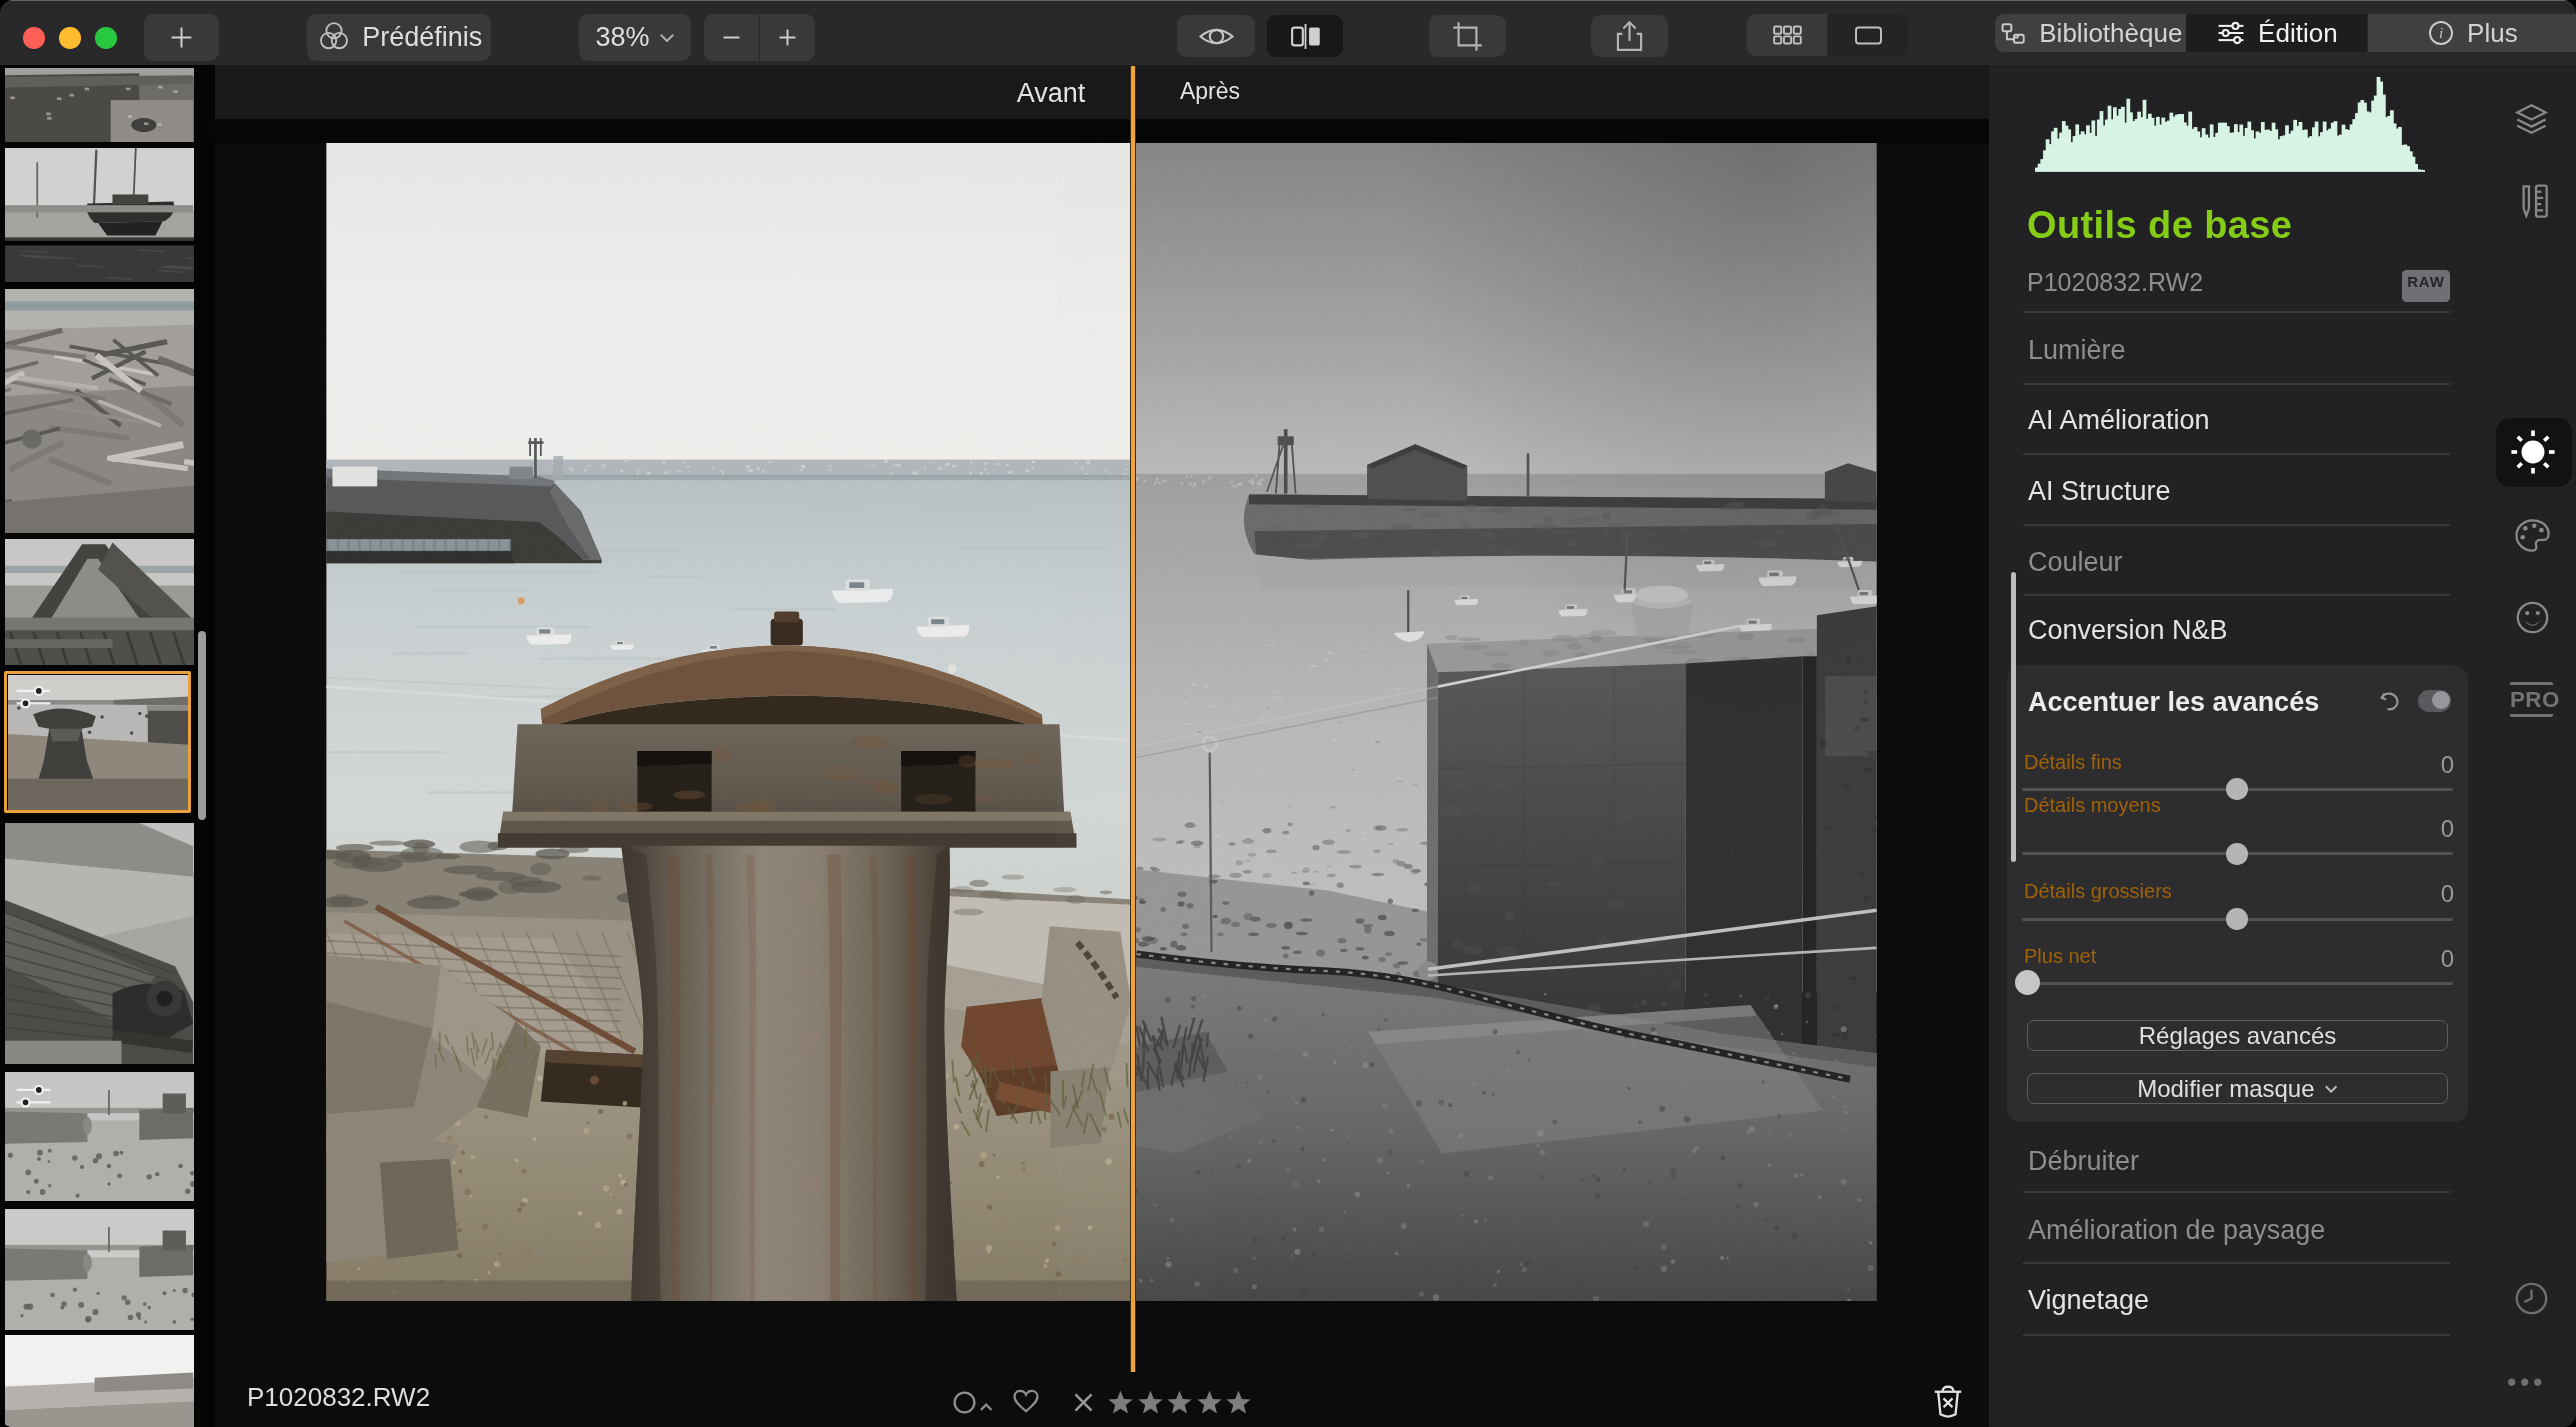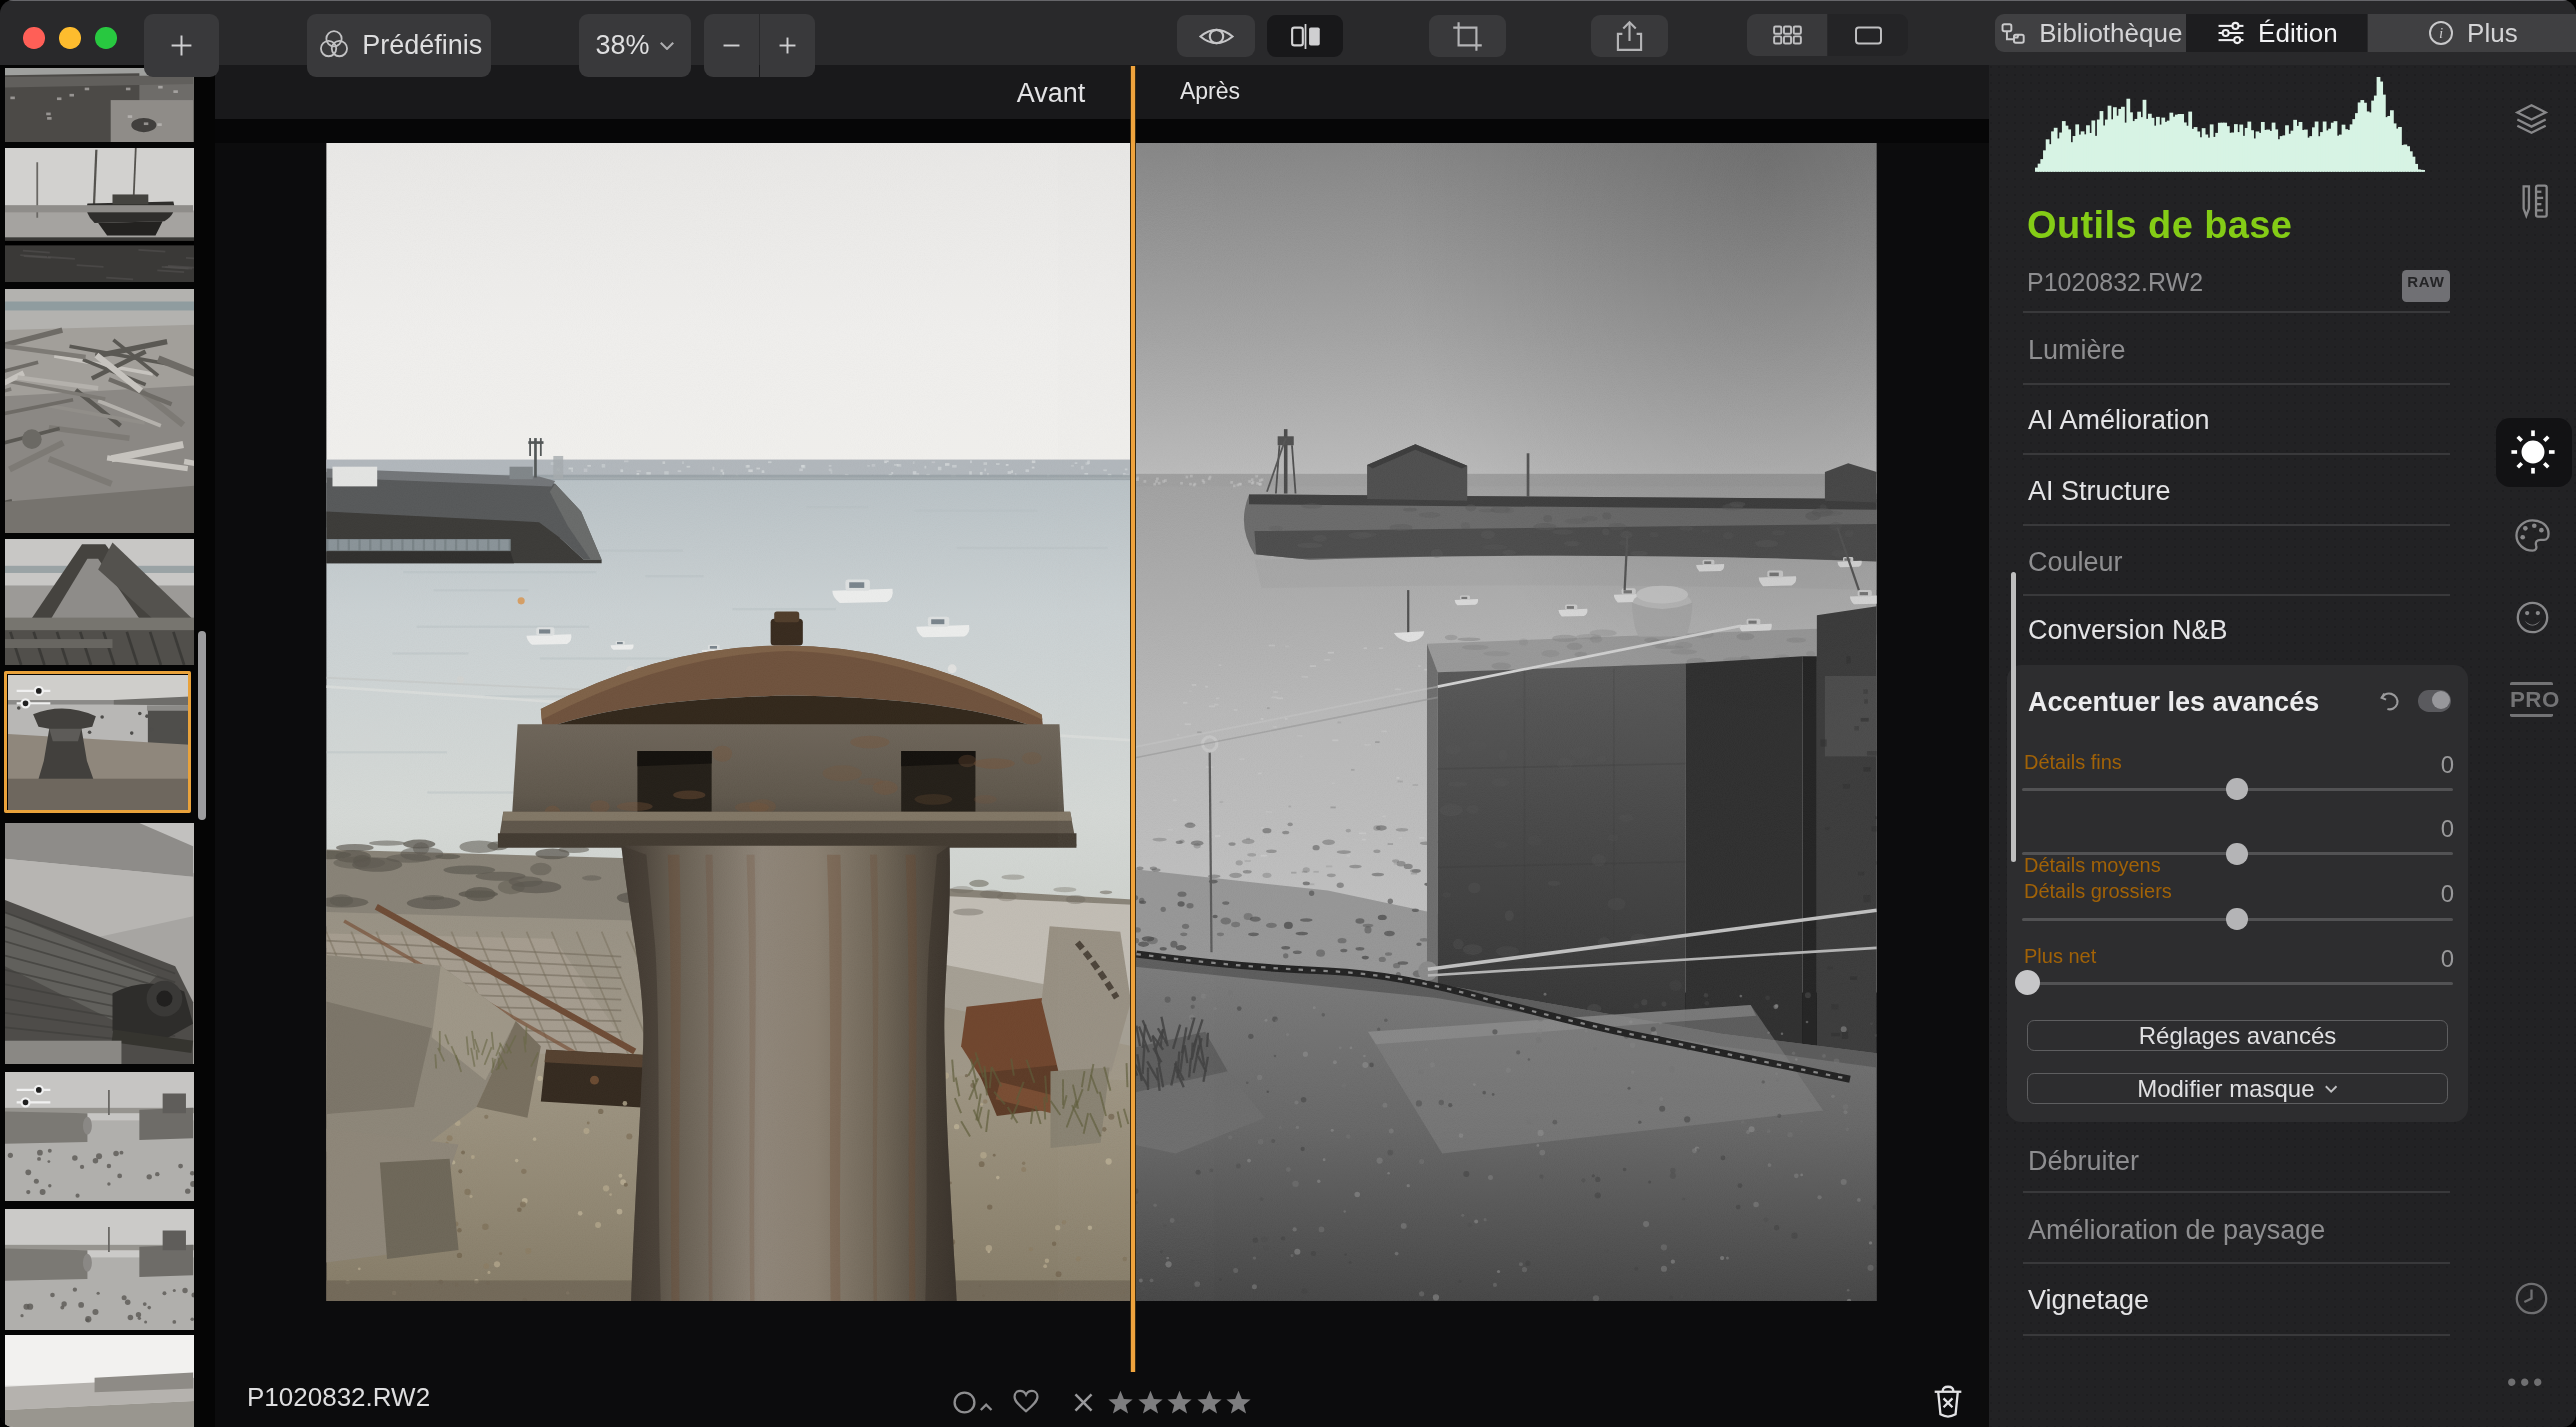--- a/index.html
+++ b/index.html
@@ -1,18 +1,18 @@
 <!DOCTYPE html>
 <html style="font-size:14.3px"><head><meta charset="utf-8">
 <style>
 *{margin:0;padding:0;box-sizing:border-box}
 html,body{width:2576px;height:1428px;background:#000;font-family:"Liberation Sans",sans-serif;overflow:hidden}
 .abs{position:absolute}
 #win{position:absolute;inset:0;background:#0c0c0d;border-radius:13.4px;overflow:hidden}
-.btn{position:absolute;top:12.5px;height:63px;background:#39393b;border-radius:9px;display:flex;align-items:center;justify-content:center;color:#dededf;font-size:27px}
+.btn{position:absolute;top:12.5px;height:47px;background:#39393b;border-radius:9px;display:flex;align-items:center;justify-content:center;color:#dededf;font-size:27px}
 .ibtn{position:absolute;top:14.3px;height:42px;background:#39393b;border-radius:9px;display:flex;align-items:center;justify-content:center}
 .tab{position:absolute;top:13.4px;height:38px;background:#404042;display:flex;align-items:center;justify-content:center;color:#d4d4d6;font-size:26px;gap:10.7px}
 .pitem{position:absolute;left:2028px;width:358px;font-size:27px;color:#e4e4e6}
 .dim{color:#8e8e90}
 .pdiv{position:absolute;left:2023px;width:427px;height:1.8px;background:#39393b}
 .slab{position:absolute;left:2024px;font-size:20px;color:#a16207}
 .sval{position:absolute;width:54px;text-align:right;font-size:24px;color:#98989a}
 .track{position:absolute;left:2022px;width:431px;height:2.7px;background:#525254;border-radius:1.8px}
 .pbtn{position:absolute;left:2027px;width:421px;height:31px;border:1.8px solid #5e5e60;border-radius:7.2px;color:#e0e0e2;font-size:24px;display:flex;align-items:center;justify-content:center;gap:9px}
 </style></head><body>
@@ -2246,21 +2246,21 @@
           <path d="M6,5 L3,10 L8,12"></path>
           <path d="M3.6,9.5 C6,6 10,4.5 14,5.5 C19,7 22,12 20.5,17 C19,21.5 14,24 9.5,22.5"></path>
         </g>
       </svg></div>
     <div class="abs" style="left:2418px;top:690px;width:33px;height:21.5px;background:#5a5a5e;border-radius:10.7px"></div>
     <div class="abs" style="left:2432px;top:691px;width:18px;height:18px;background:#97979b;border-radius:50%"></div>
     <div class="slab" style="top:751px">Détails fins</div>
     <div class="sval" style="left:2400px;top:751px">0</div>
     <div class="track" style="top:788px"></div>
     <div class="abs" style="left:2226px;top:778px;width:21.5px;height:21.5px;background:#b4b4b6;border-radius:50%"></div>
-    <div class="slab" style="top:854px">Détails moyens</div>
+    <div class="slab" style="top:794px">Détails moyens</div>
     <div class="sval" style="left:2400px;top:815px">0</div>
     <div class="track" style="top:852px"></div>
     <div class="abs" style="left:2226px;top:843px;width:21.5px;height:21.5px;background:#b4b4b6;border-radius:50%"></div>
     <div class="slab" style="top:880px">Détails grossiers</div>
     <div class="sval" style="left:2400px;top:880px">0</div>
     <div class="track" style="top:918px"></div>
     <div class="abs" style="left:2226px;top:908px;width:21.5px;height:21.5px;background:#b4b4b6;border-radius:50%"></div>
     <div class="slab" style="top:945px">Plus net</div>
     <div class="sval" style="left:2400px;top:945px">0</div>
     <div class="track" style="top:982px"></div>

